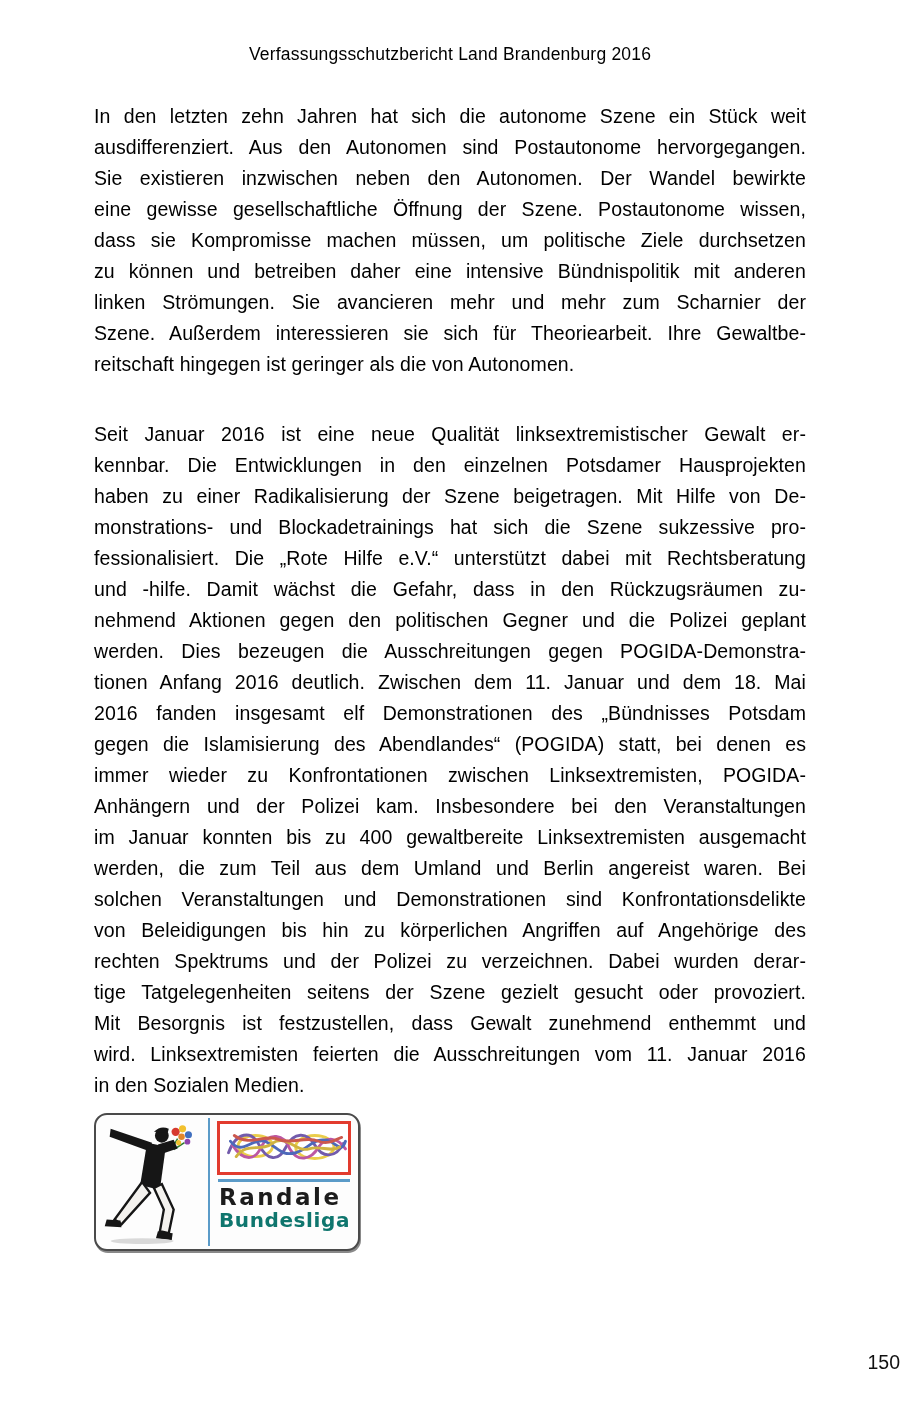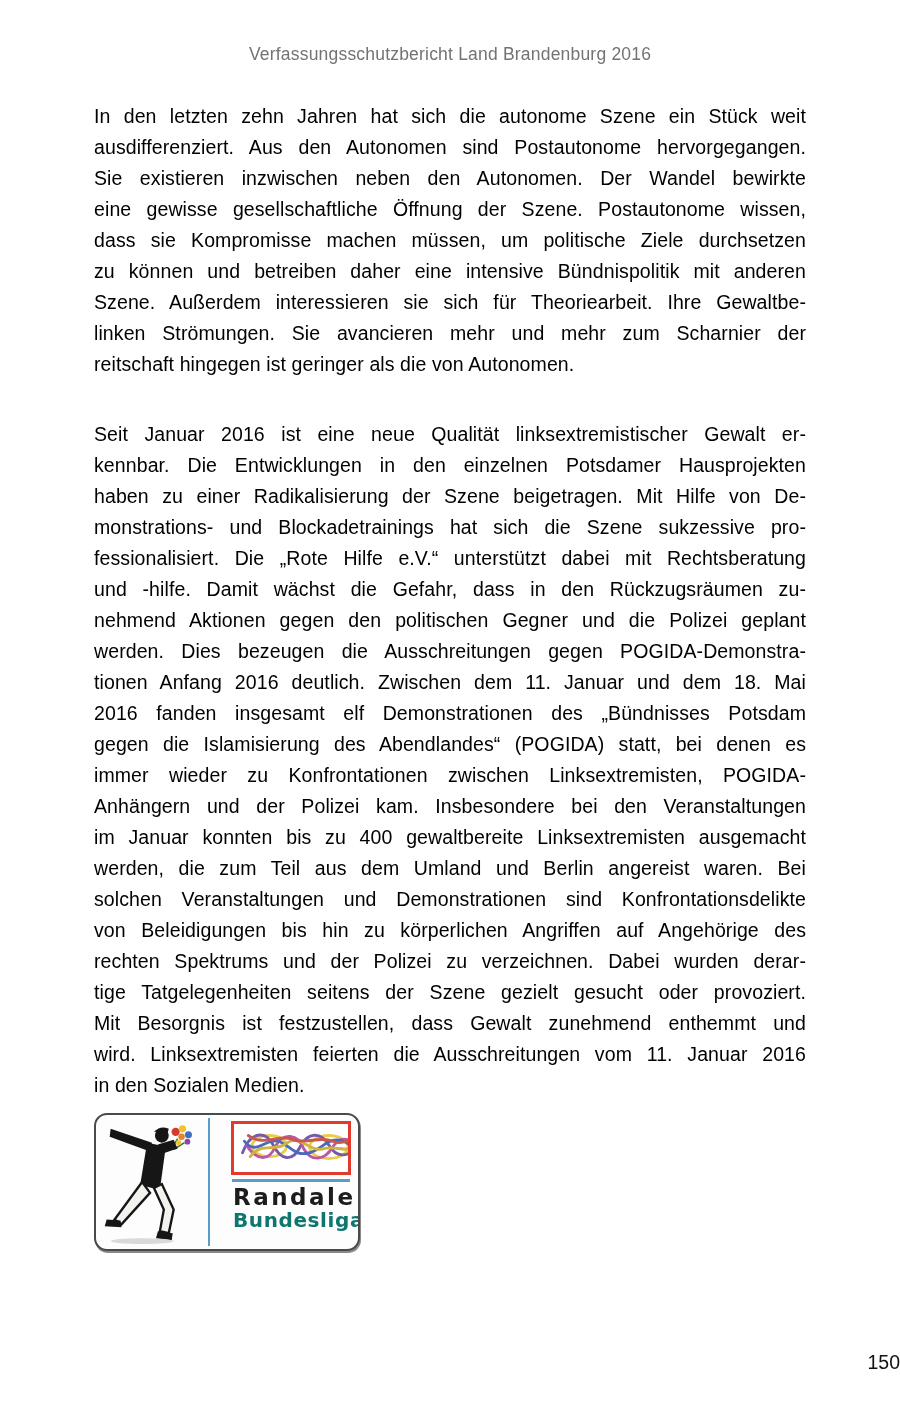--- a/index.html
+++ b/index.html
@@ -13,21 +13,21 @@
     overflow: hidden;
   }
   .running-header {
     position: absolute;
     top: 44px;
     left: 0;
     width: 900px;
     text-align: center;
     font-size: 17.5px;
     letter-spacing: 0.2px;
-    color: #737373;
+    color: #000000;
   }
   .content {
     position: absolute;
     top: 101px;
     left: 94px;
     width: 712px;
     font-size: 19.5px;
     letter-spacing: 0.1px;
   }
   .para { width: 712px; }
@@ -58,21 +58,21 @@
     background: #fdfdfd;
     display: flex;
     overflow: hidden;
     flex: 0 0 auto;
   }
   .figure-left { width: 112px; position: relative; }
   .figure-left svg { position: absolute; left: 2px; top: 4px; }
   .figure-divider { width: 2px; background: #5b9bc8; margin: 3px 0; }
   .figure-right {
     flex: 1;
-    padding: 6px 7px 4px 21px;
+    padding: 6px 7px 4px 7px;
     display: flex;
     flex-direction: column;
     min-width: 0;
   }
   .scribble-box {
     border: 3px solid #e23b2e;
     height: 48px;
     background: #fff;
     overflow: hidden;
   }
@@ -120,22 +120,22 @@
 
   <div class="content">
 
     <div class="para">
         <div class="line">In den letzten zehn Jahren hat sich die autonome Szene ein Stück weit</div>
         <div class="line">ausdifferenziert. Aus den Autonomen sind Postautonome hervorgegangen.</div>
         <div class="line">Sie existieren inzwischen neben den Autonomen. Der Wandel bewirkte</div>
         <div class="line">eine gewisse gesellschaftliche Öffnung der Szene. Postautonome wissen,</div>
         <div class="line">dass sie Kompromisse machen müssen, um politische Ziele durchsetzen</div>
         <div class="line">zu können und betreiben daher eine intensive Bündnispolitik mit anderen</div>
+        <div class="line">linken Strömungen. Sie avancieren mehr und mehr zum Scharnier der</div>
         <div class="line">Szene. Außerdem interessieren sie sich für Theoriearbeit. Ihre Gewaltbe-</div>
-        <div class="line">linken Strömungen. Sie avancieren mehr und mehr zum Scharnier der</div>
         <div class="line last">reitschaft hingegen ist geringer als die von Autonomen.</div>
       </div>
 
     <div class="para-spacer"></div>
 
     <div class="para">
         <div class="line">Seit Januar 2016 ist eine neue Qualität linksextremistischer Gewalt er-</div>
         <div class="line">kennbar. Die Entwicklungen in den einzelnen Potsdamer Hausprojekten</div>
         <div class="line">haben zu einer Radikalisierung der Szene beigetragen. Mit Hilfe von De-</div>
         <div class="line">monstrations- und Blockadetrainings hat sich die Szene sukzessive pro-</div>

